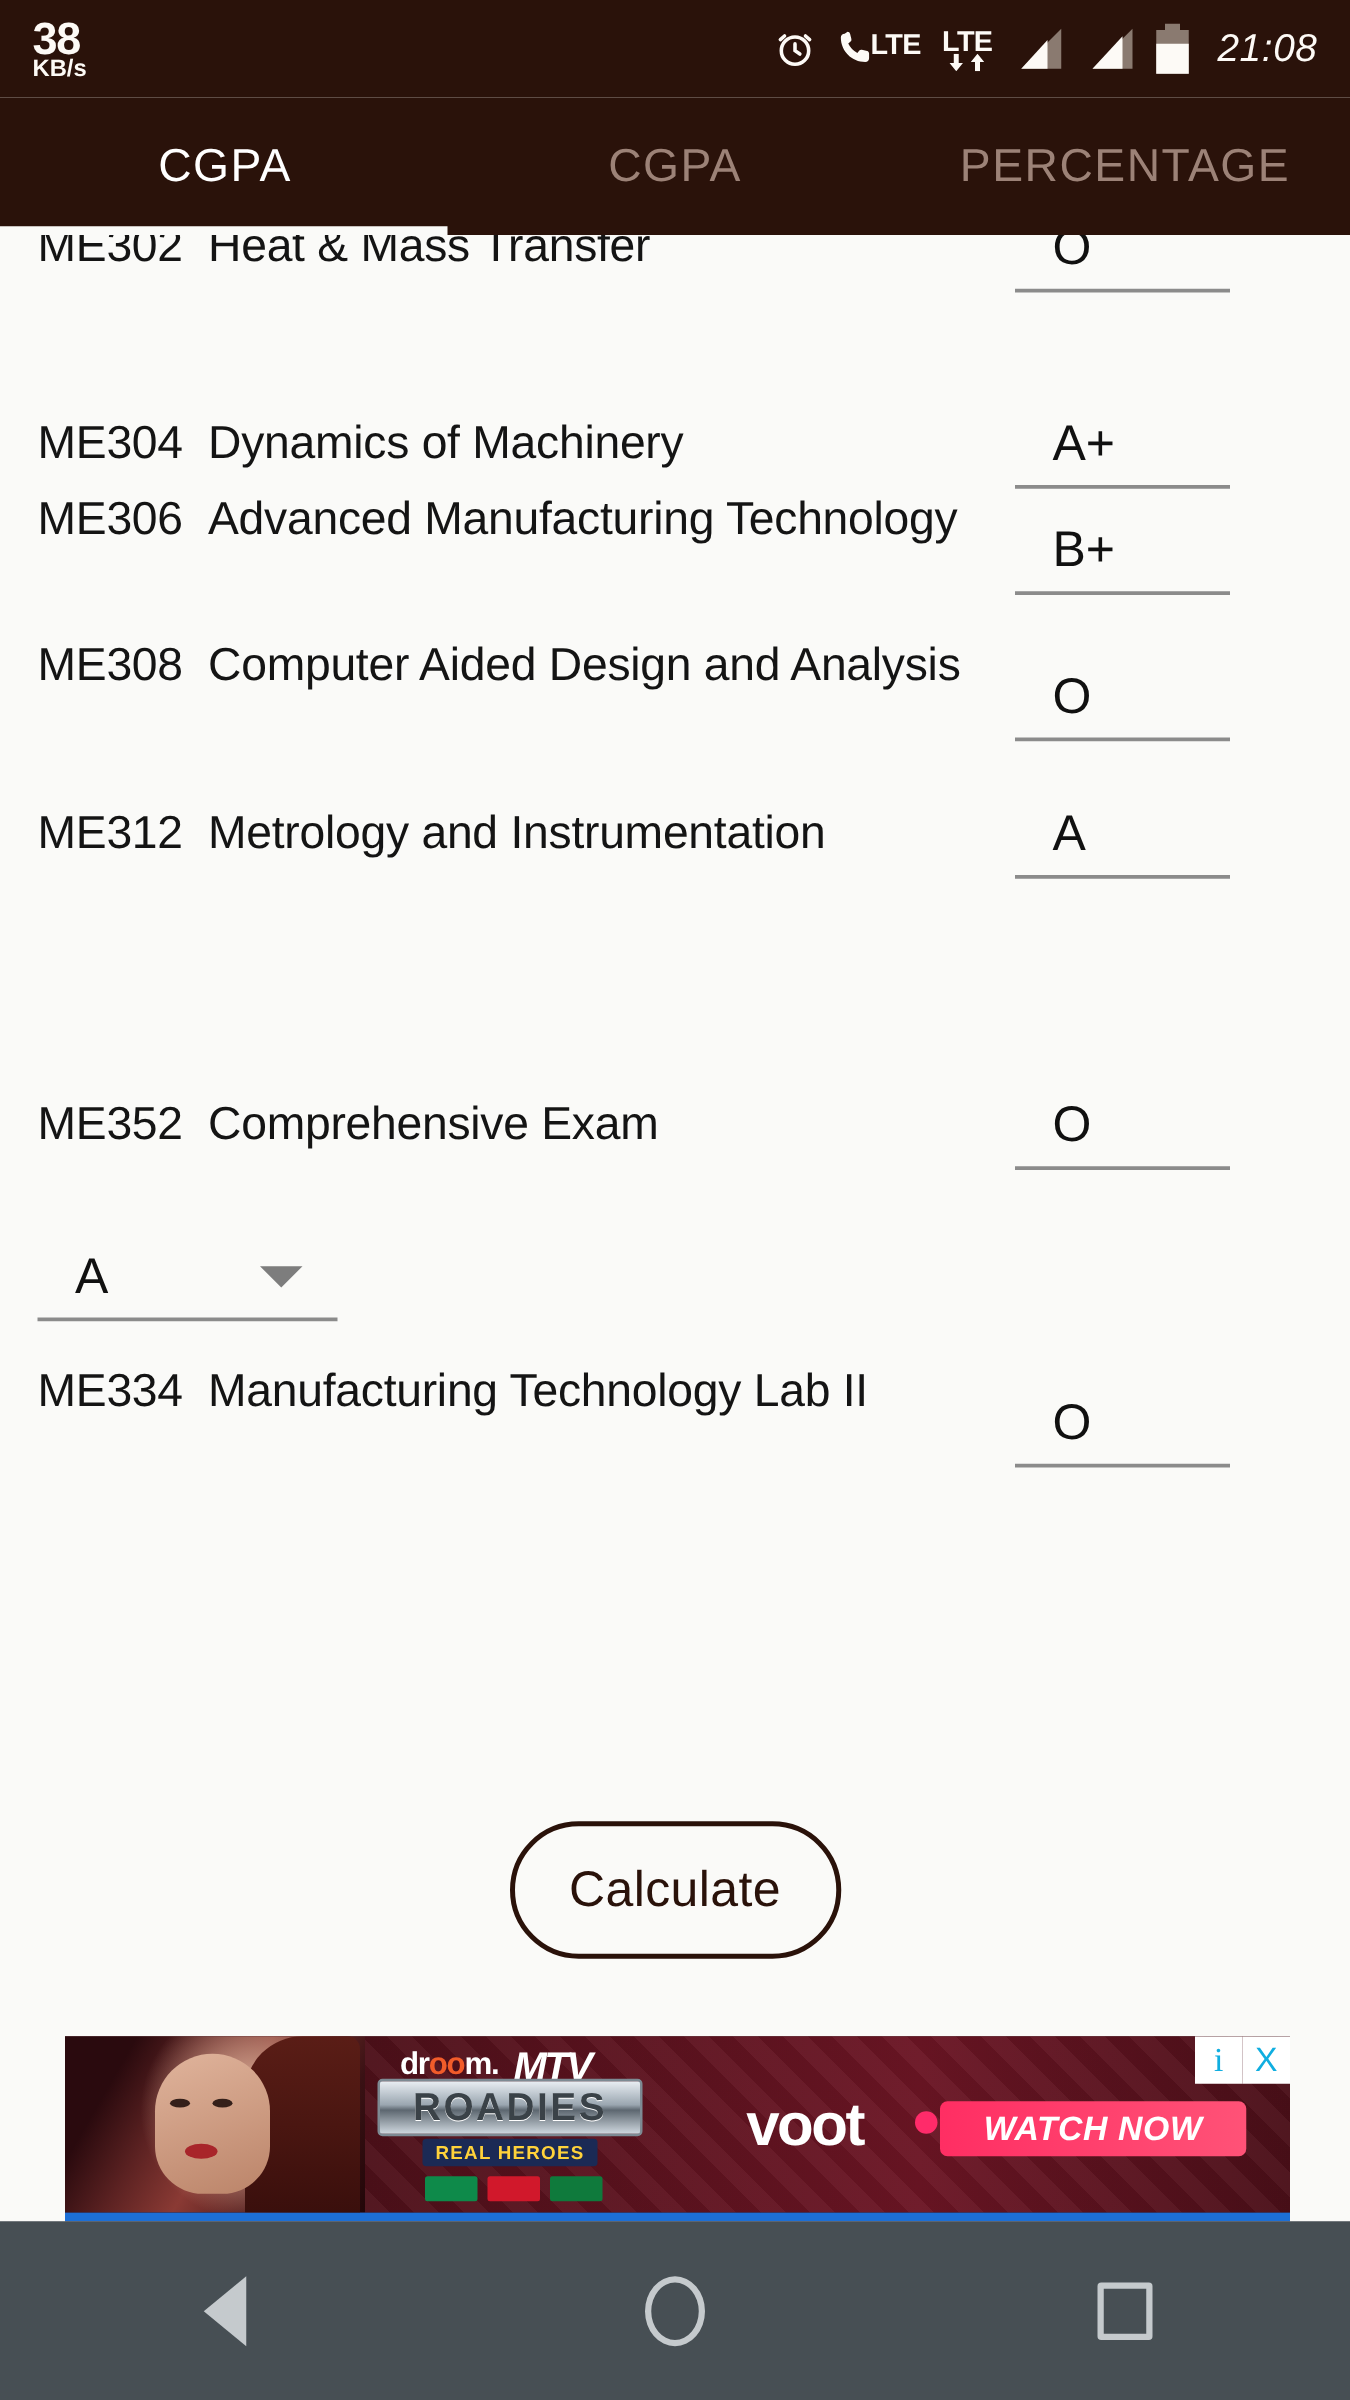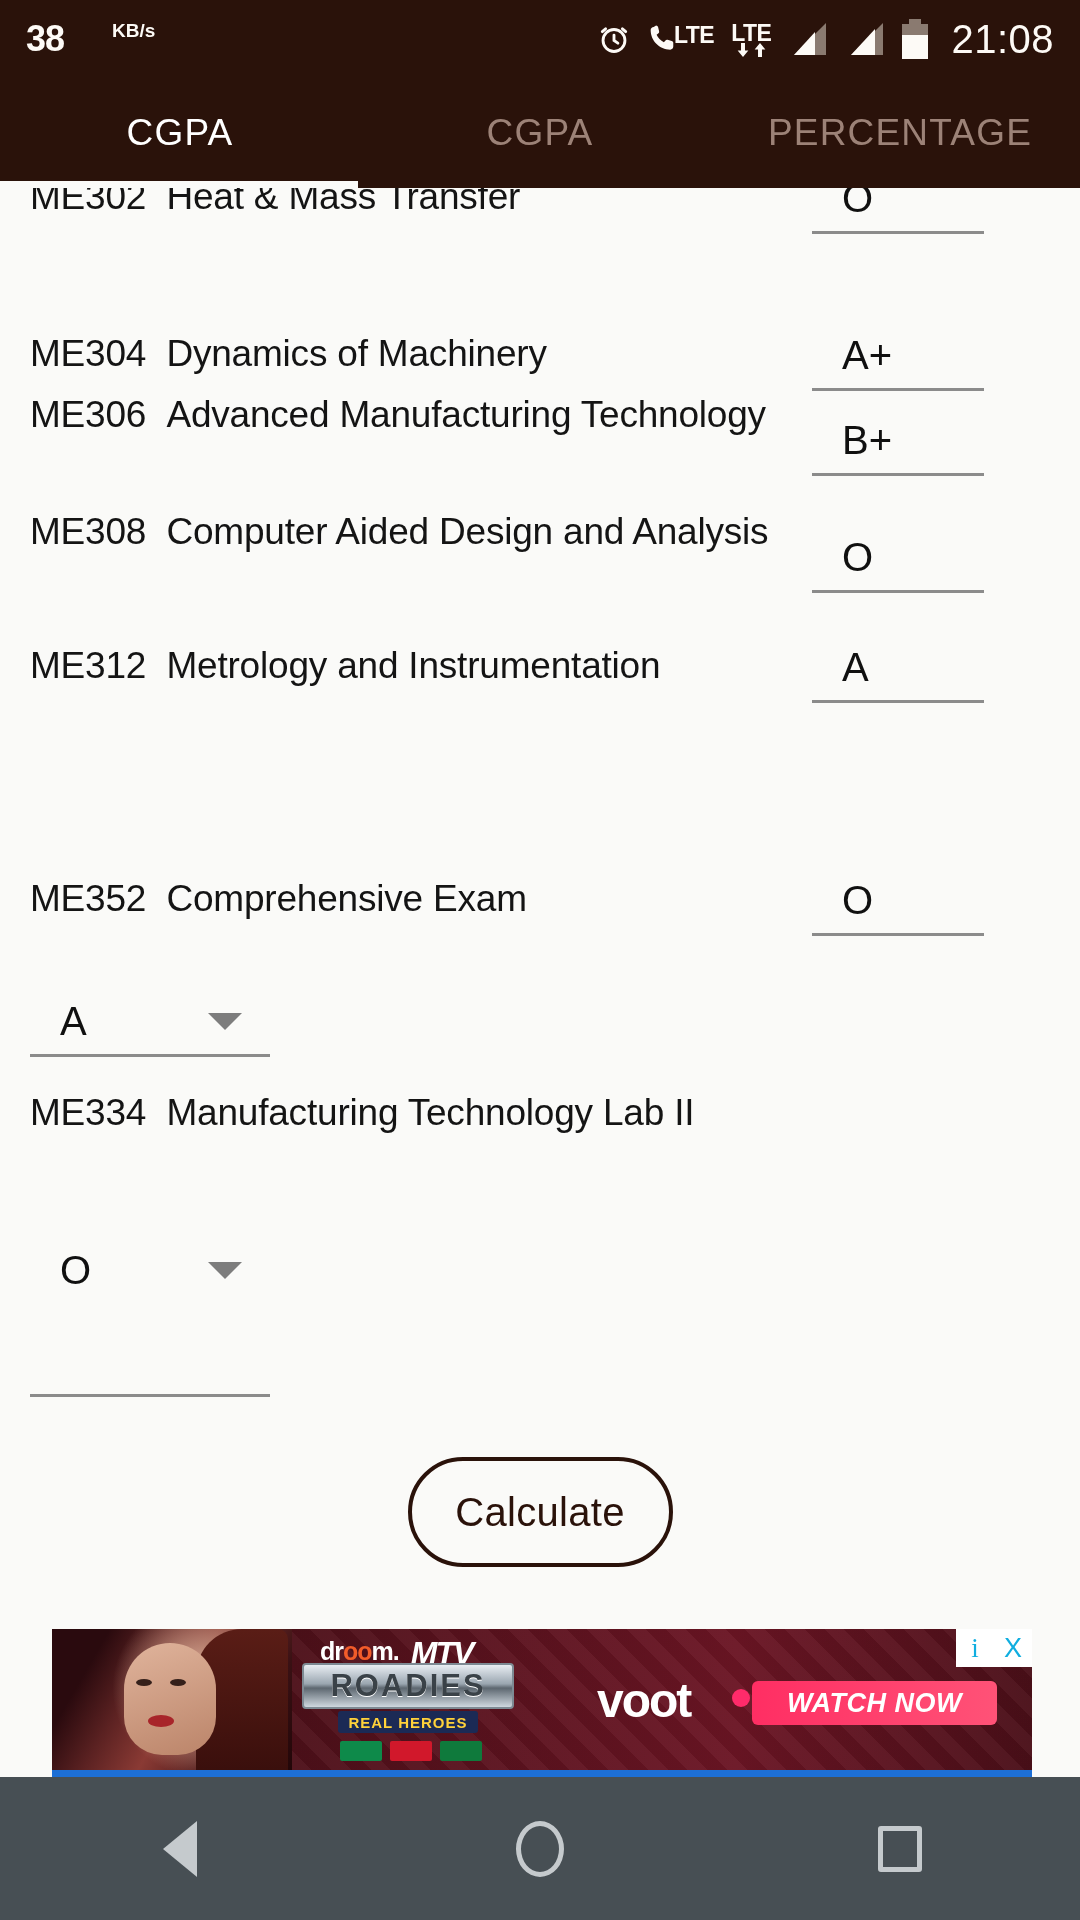--- a/index.html
+++ b/index.html
@@ -10,33 +10,33 @@
     overflow:hidden;
   }
   #screen { position:relative; width:1080px; height:1920px; background:#fafaf8; }
 
   
   .statusbar{
     position:absolute; top:0; left:0; width:1080px; height:78px;
     background:#2a120a; color:#fdfaf6;
     display:flex; align-items:center; padding:0 26px;
   }
-  .net-speed{ display:flex; flex-direction:row; line-height:0.92;gap:48px; }
+  .net-speed{ display:flex; flex-direction:column; line-height:0.92; }
   .net-speed .num{ font-size:36px; font-weight:bold; letter-spacing:-1px; }
   .net-speed .unit{ font-size:19px; font-weight:bold; }
   .status-right{ margin-left:auto; display:flex; align-items:center; gap:17px; }
   .sb-ico{ display:flex; align-items:center; justify-content:center; }
   .clock-svg{ width:36px; height:36px; }
   .calllte{ display:flex; align-items:flex-start; }
   .calllte .ph{ width:25px; height:30px; }
   .lte-txt{ font-size:23px; font-weight:bold; letter-spacing:-0.5px; line-height:1; }
   .ltedata{ display:flex; flex-direction:column; align-items:center; line-height:1; }
   .ltedata .arrows{ display:flex; gap:3px; margin-top:-2px; }
   .tri-sig{ width:40px; height:36px; position:relative; }
-  .clock-time{ font-size:40px; font-weight:400; letter-spacing:0.5px; margin-left:6px; }
+  .clock-time{ font-size:31px; font-weight:400; letter-spacing:0.5px; margin-left:6px;font-style:italic; }
   .batt{ width:26px; height:40px; position:relative; }
   .batt .cap{ position:absolute; top:0; left:7px; width:12px; height:5px; background:#8a7a70; }
   .batt .shell{ position:absolute; top:5px; left:0; width:26px; height:35px; background:#8a7a70; }
   .batt .fill{ position:absolute; bottom:0; left:0; width:26px; height:24px; background:#fdfaf6; }
 
   
   .tabbar{
     position:absolute; top:78px; left:0; width:1080px; height:110px;
     background:#2a120a; display:flex;
   }
@@ -345,21 +345,21 @@
       </div>
     </div>
 
     <div class="row r" style="top:787px;">
       <div class="spinner" style="margin-top:24px;">
         <span class="val">A</span>
         <span class="caret"></span>
       </div>
     </div>
 
-    <div class="row r" style="top:904px;flex-direction:column;">
+    <div class="row r" style="top:904px;">
       <div class="course-name">
         <span>ME334</span>&nbsp;&nbsp;<span>Manufacturing Technology Lab II</span>
       </div>
       <div class="spinner" style="margin-top:24px;">
         <span class="val">O</span>
         <span class="caret"></span>
       </div>
     </div>
 
   </div>

